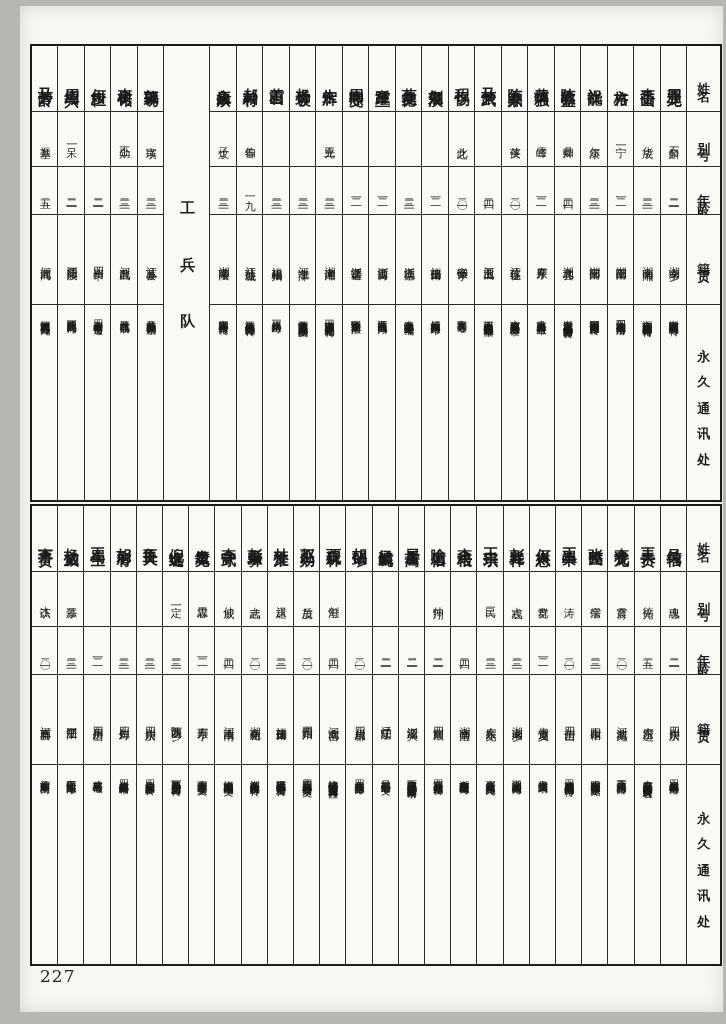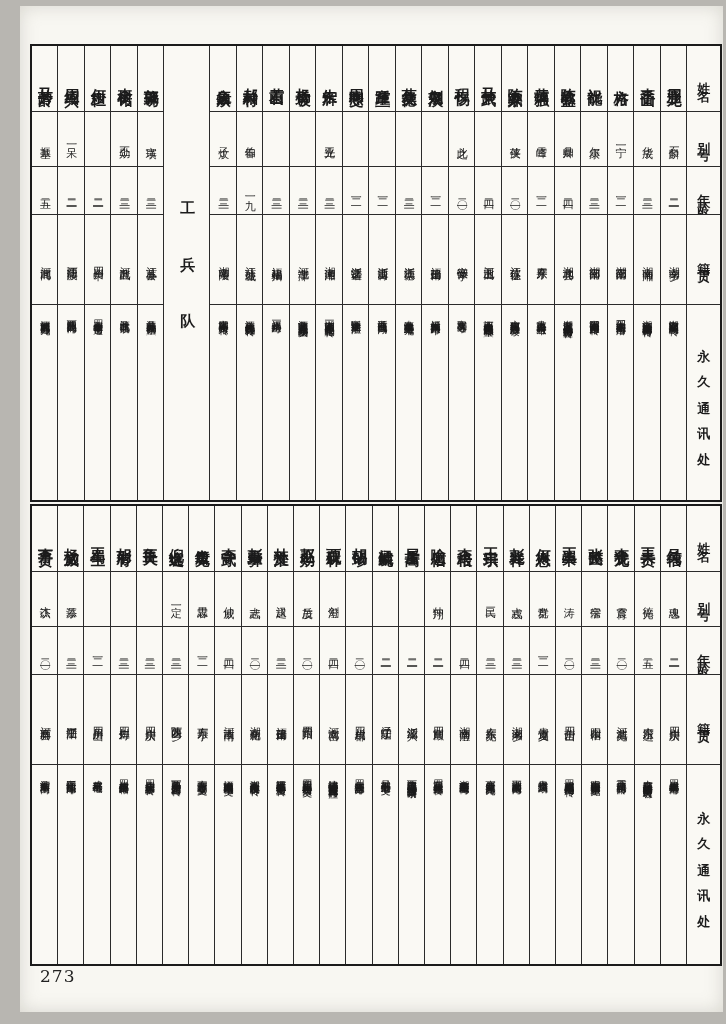--- a/index.html
+++ b/index.html
@@ -912,14 +912,14 @@
           <span class="vtext t-age">二〇</span>
         </div>
         <div class="cell r-origin">
           <span class="vtext t-origin">河南辉县</span>
         </div>
         <div class="cell r-address">
           <span class="vtext t-address">河南辉县东关南街</span>
         </div>
       </div>
     </div>
-  <div class="page-number">273</div>
+  <div class="page-number">227</div>
 </div>
 
 </body></html>

